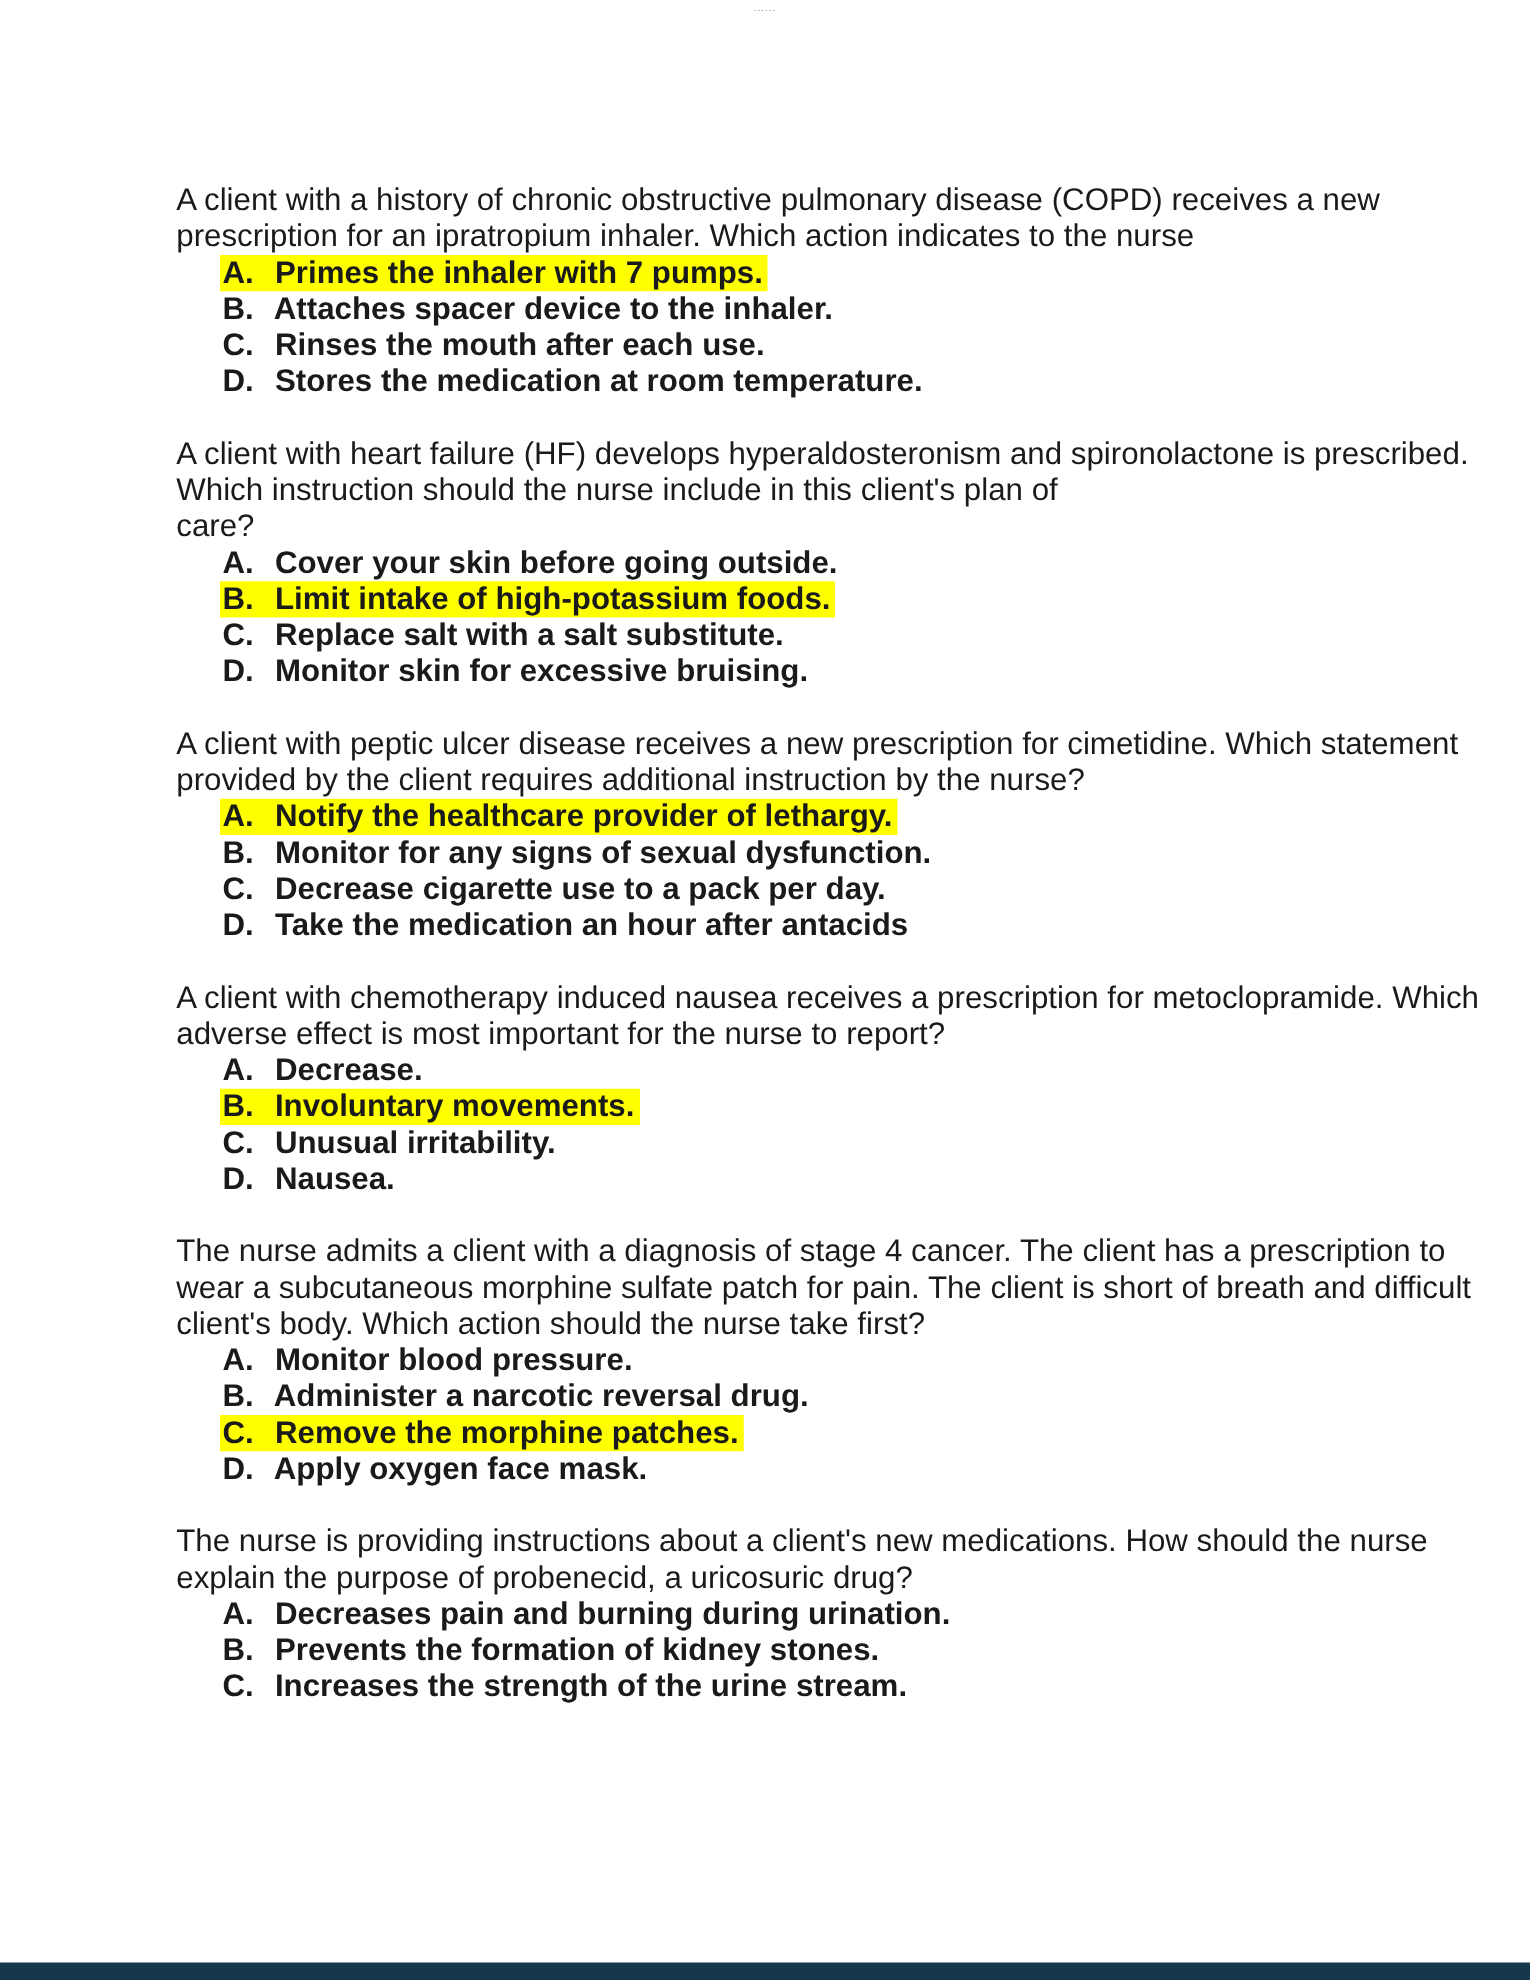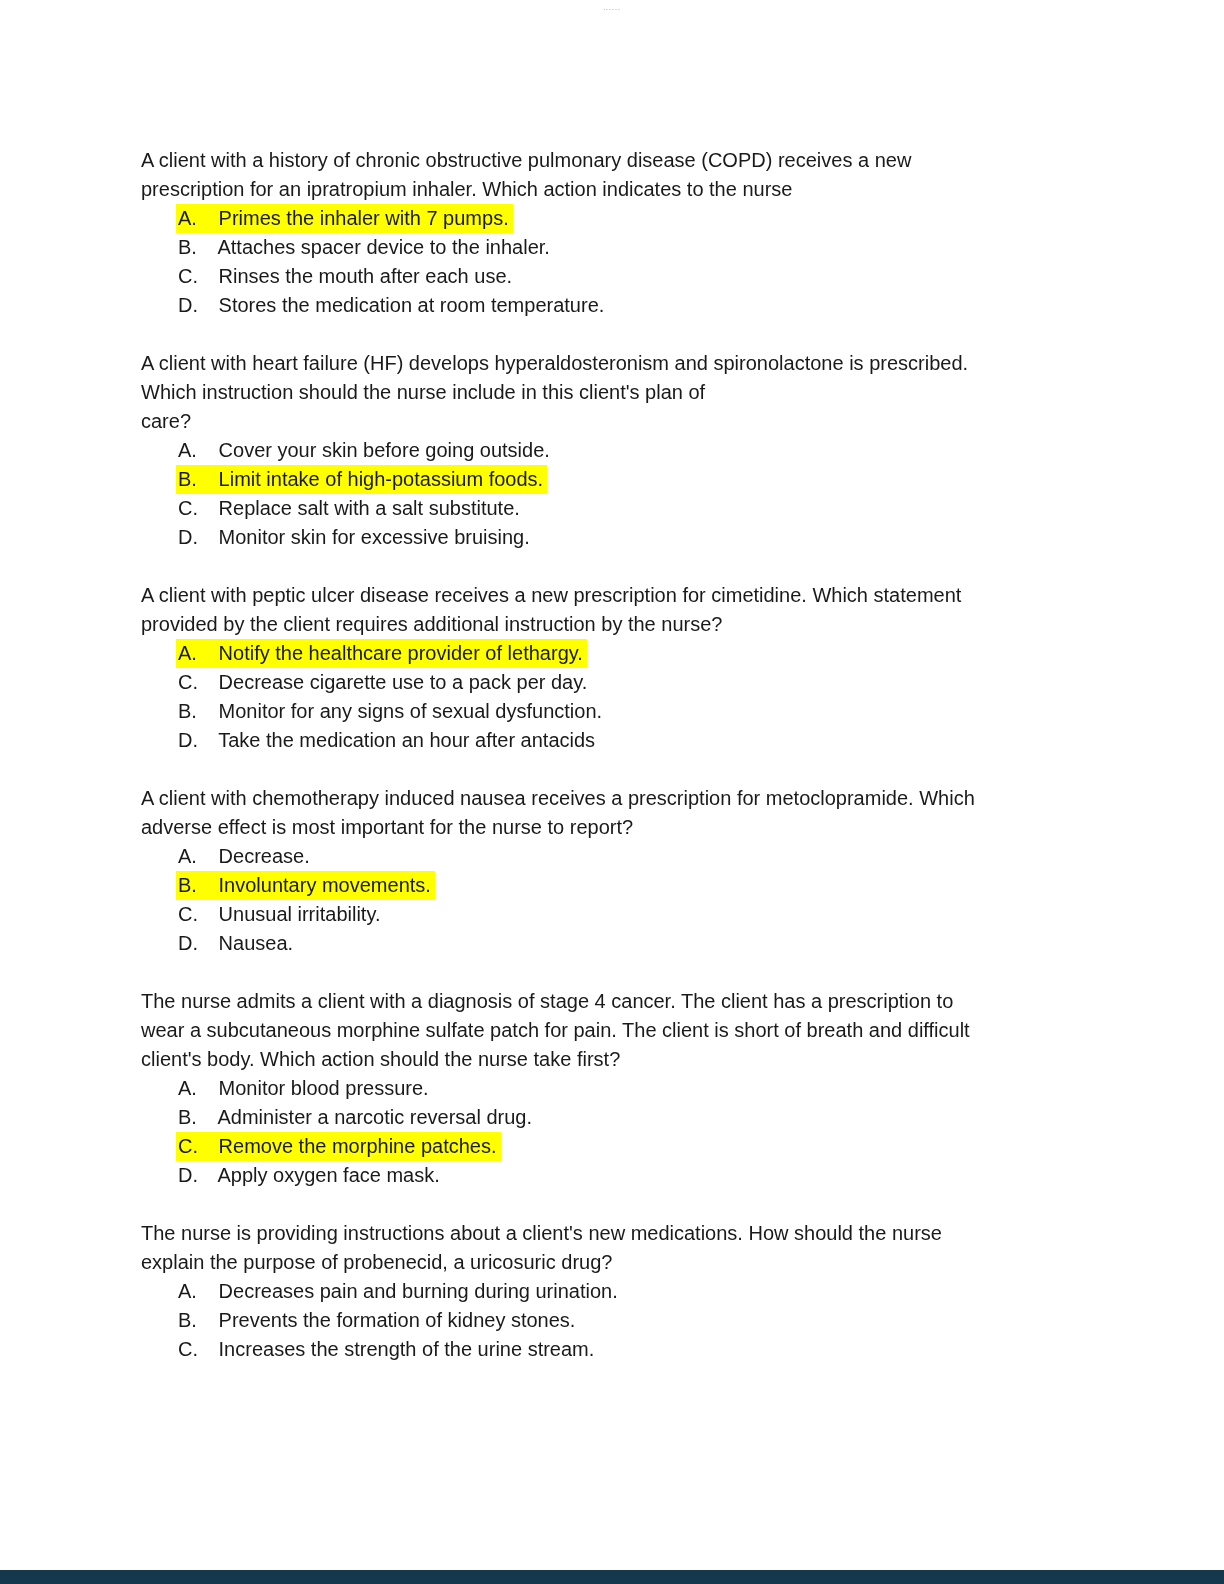--- a/index.html
+++ b/index.html
@@ -23,35 +23,36 @@
     text-align: center;
     font-size: 7px;
     color: #777777;
     letter-spacing: 1px;
   }
   .content {
     position: absolute;
     top: 146px;
     left: 141px;
     right: 140px;
-    font-size: 20px;
+    font-size: 25px;
     line-height: 29px;
   }
   .question {
     margin-bottom: 29px;
   }
   .stem-line {
     white-space: nowrap;
   }
   .options {
     margin-top: 0;
   }
   .option {
     margin-left: 37px;
     line-height: 29px;
+    font-weight: bold;
   }
   .opt-inner {
     display: inline-block;
     padding: 0 4px 0 2px;
     margin-left: -2px;
   }
   .opt-inner.highlight {
     background: var(--hl, #ffff00);
   }
   .opt-letter {
@@ -153,29 +154,29 @@
     <div class="options">
   <div class="option">
     <span class="opt-inner highlight">
       <span class="opt-letter">A.</span>
       <span class="opt-text">Notify the healthcare provider of lethargy.</span>
     </span>
   </div>
 
   <div class="option">
     <span class="opt-inner">
+      <span class="opt-letter">B.</span>
+      <span class="opt-text">Monitor for any signs of sexual dysfunction.</span>
+    </span>
+  </div>
+
+  <div class="option">
+    <span class="opt-inner">
       <span class="opt-letter">C.</span>
       <span class="opt-text">Decrease cigarette use to a pack per day.</span>
-    </span>
-  </div>
-
-  <div class="option">
-    <span class="opt-inner">
-      <span class="opt-letter">B.</span>
-      <span class="opt-text">Monitor for any signs of sexual dysfunction.</span>
     </span>
   </div>
 
   <div class="option">
     <span class="opt-inner">
       <span class="opt-letter">D.</span>
       <span class="opt-text">Take the medication an hour after antacids</span>
     </span>
   </div>
 </div>

